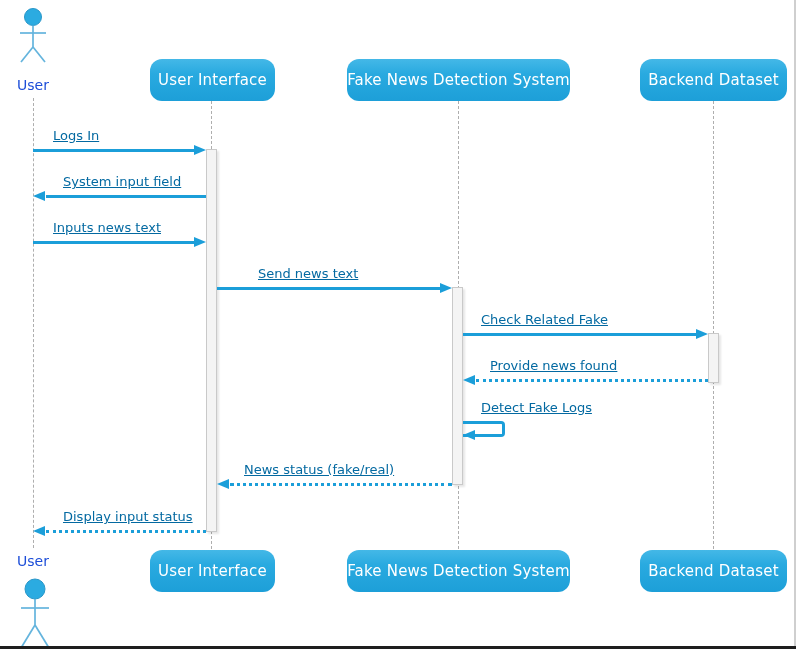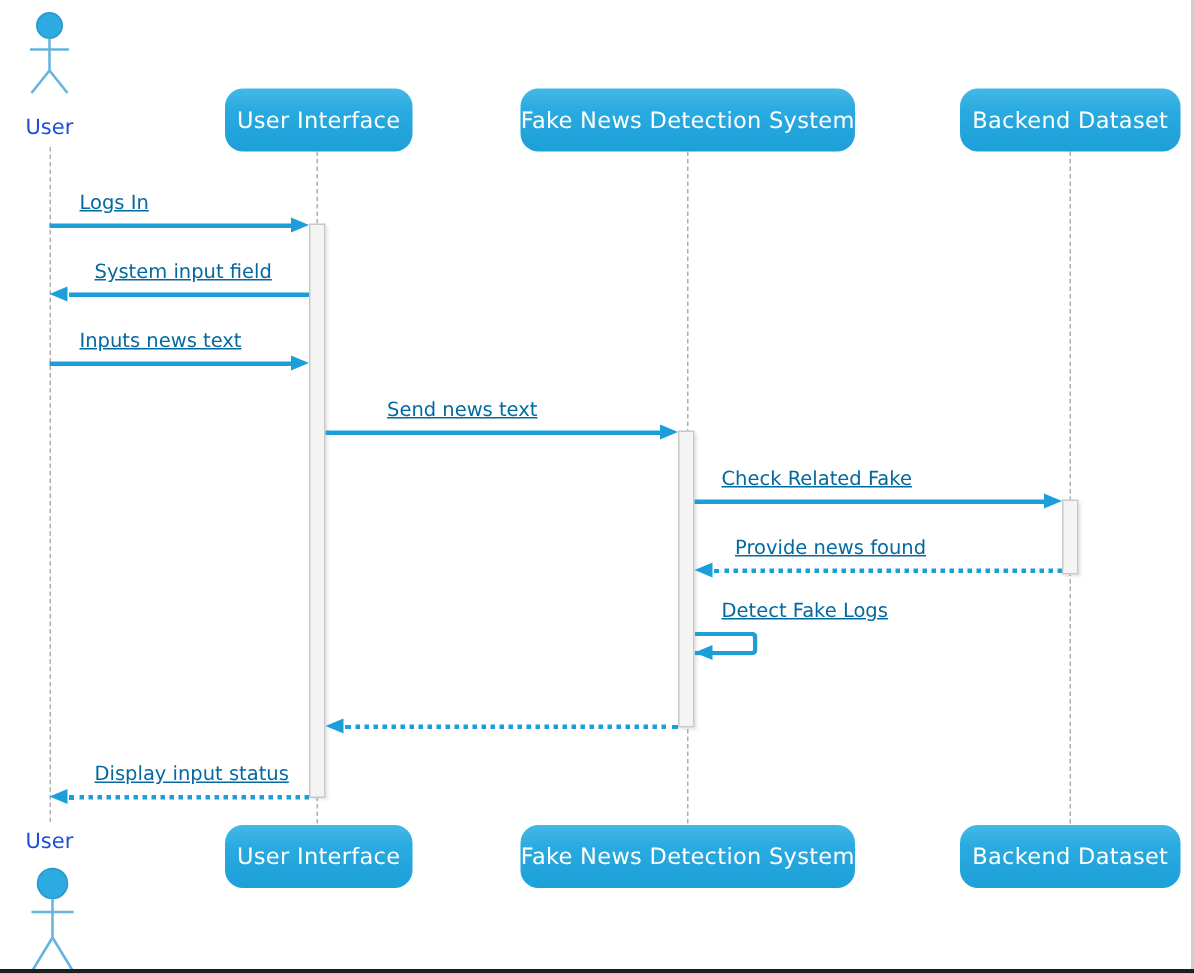--- a/index.html
+++ b/index.html
@@ -121,20 +121,21 @@
   <div class="head-r" style="left:696px; top:328.5px;"></div>
 
   <div class="msg-label" style="left:490px; top:358px;">Provide news found</div>
   <div class="line-dotted" style="left:476px; top:378.5px; width:232px;"></div>
   <div class="head-l" style="left:463px; top:374.5px;"></div>
 
   <div class="msg-label" style="left:481px; top:400px;">Detect Fake Logs</div>
   <div class="self-loop" style="left:463px; top:421px; width:42px; height:16px;"></div>
   <div class="head-l" style="left:463px; top:430px;"></div>
 
+  <div class="msg-label" style="left:244px; top:462px;">News status (fake/real)</div>
   <div class="line-dotted" style="left:230px; top:482.5px; width:222px;"></div>
   <div class="head-l" style="left:217px; top:478.5px;"></div>
 
   <div class="msg-label" style="left:63px; top:509px;">Display input status</div>
   <div class="line-dotted" style="left:46px; top:529.5px; width:160px;"></div>
   <div class="head-l" style="left:33px; top:525.5px;"></div>
 
   <div class="pbox" style="left:150px; top:550px; width:125px;">
     <span>User Interface</span>
   </div>

